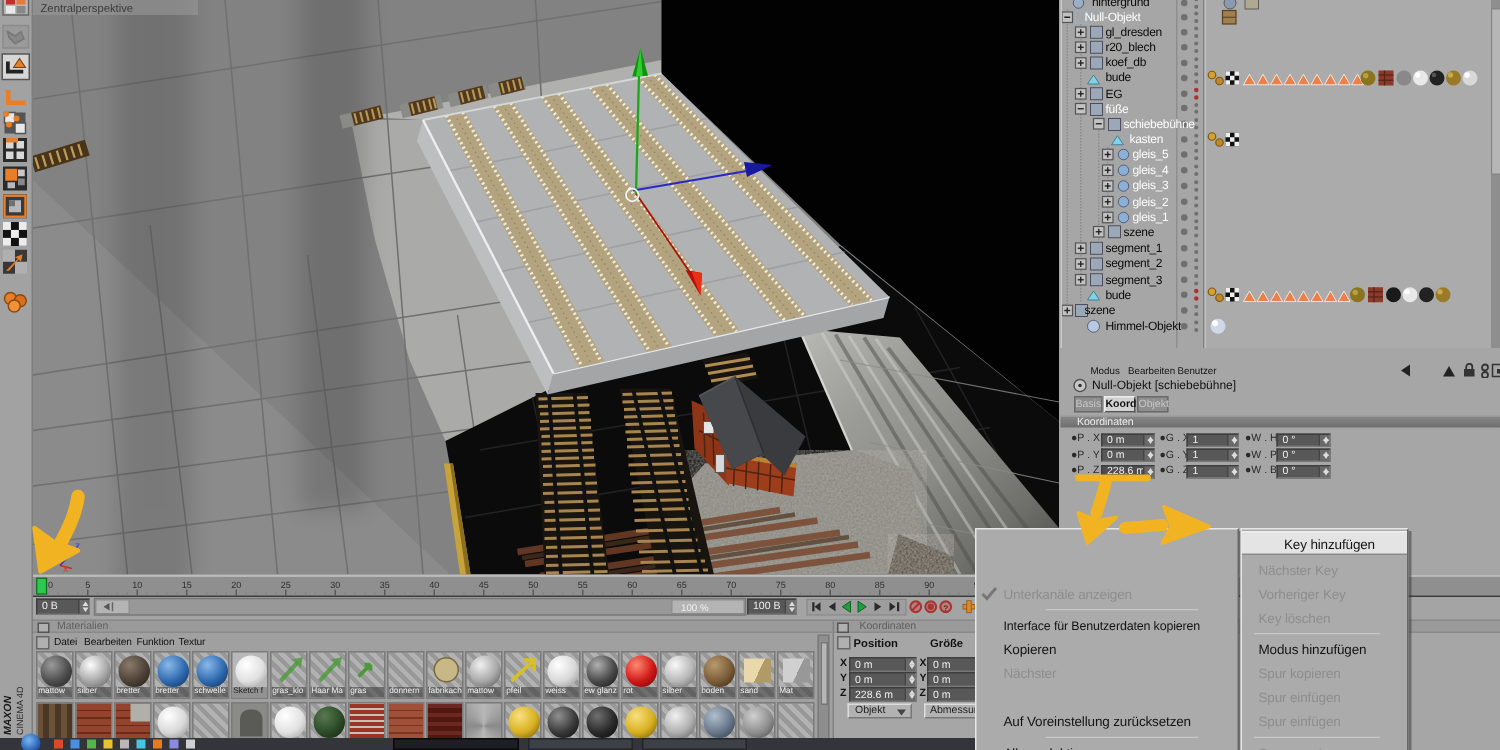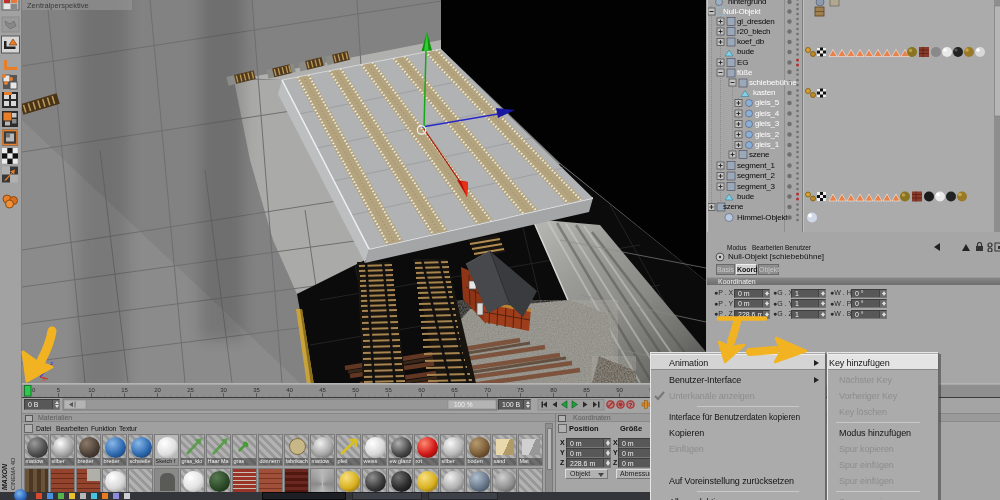--- a/index.html
+++ b/index.html
@@ -1162,36 +1162,34 @@
   <span class="abs" style="left:91px;top:1px;width:6px;height:6px;background:#48c4e0"></span>
   <span class="abs" style="left:102px;top:1px;width:6px;height:6px;background:#e87a20"></span>
   <span class="abs" style="left:113px;top:1px;width:6px;height:6px;background:#8a8ae0"></span>
   <span class="abs" style="left:124px;top:1px;width:6px;height:6px;background:#d0d0d0"></span>
   <span class="abs" style="left:262px;top:0;width:84px;height:8px;background:#1e1f24;border:1px solid #0a0a0a"></span>
   <span class="abs" style="left:352px;top:0;width:70px;height:8px;background:#3e4048;border:1px solid #24252a"></span>
   <span class="abs" style="left:428px;top:0;width:70px;height:8px;background:#3e4048;border:1px solid #24252a"></span>
 </div>
 
 <div class="abs" id="menu1" style="left:650px;top:352px;width:176px;height:148px;background:#ababab;border-top:1.5px solid #e6e6e6;border-left:1.5px solid #e6e6e6;border-right:1.5px solid #686868;box-shadow:2px 2px 0 rgba(40,40,40,0.45)">
-  <div class="mi hl" style="top:1px">Animation<span class="arr-r"></span></div>
-  <div class="mi" style="top:18.5px">Benutzer-Interface<span class="arr-r"></span></div>
   <div class="mi gr" style="top:34.5px">Unterkanäle anzeigen</div>
   <svg class="abs" style="left:2px;top:37px" width="14" height="12" viewBox="0 0 14 12">
         <path d="M2,6 L5,9 L11,2" fill="none" stroke="#777" stroke-width="2"></path>
       </svg>
   <div class="sep" style="left:46px;top:52.5px;width:102px"></div>
   <div class="mi" style="top:71.5px">Kopieren</div>
   <div class="mi" style="top:55.5px;font-size:8.3px">Interface für Benutzerdaten kopieren</div>
-  <div class="mi gr" style="top:87.5px">Einfügen</div>
+  <div class="mi gr" style="top:87.5px">Nächster</div>
   <div class="mi" style="top:119.5px">Auf Voreinstellung zurücksetzen</div>
   <div class="sep" style="left:46px;top:137.5px;width:102px"></div>
   <div class="mi" style="top:140.5px">Alles selektieren</div>
 </div>
 <div class="abs" id="menu2" style="left:827px;top:352px;width:112px;height:148px;background:#ababab;border-top:1.5px solid #e6e6e6;border-left:1.5px solid #e6e6e6;border-right:1.5px solid #686868;box-shadow:2px 2px 0 rgba(40,40,40,0.45)">
-  <div class="mi hl" style="top:1px;padding-left:1px;background:#e4e4e4">Key hinzufügen</div>
+  <div class="mi hl" style="top:1px;padding-left:28px;background:#e4e4e4">Key hinzufügen</div>
   <div class="mi gr" style="top:18.5px;padding-left:11px">Nächster Key</div>
   <div class="mi gr" style="top:34.5px;padding-left:11px">Vorheriger Key</div>
   <div class="mi gr" style="top:50.5px;padding-left:11px">Key löschen</div>
   <div class="sep" style="left:8px;top:68.5px;width:84px"></div>
   <div class="mi" style="top:71.5px;padding-left:11px">Modus hinzufügen</div>
   <div class="mi gr" style="top:87.5px;padding-left:11px">Spur kopieren</div>
   <div class="mi gr" style="top:103.5px;padding-left:11px">Spur einfügen</div>
   <div class="mi gr" style="top:119.5px;padding-left:11px">Spur einfügen</div>
   <div class="sep" style="left:8px;top:137.5px;width:84px"></div>
   <div class="mi gr" style="top:140.5px;padding-left:11px">Spur anzeigen</div>

